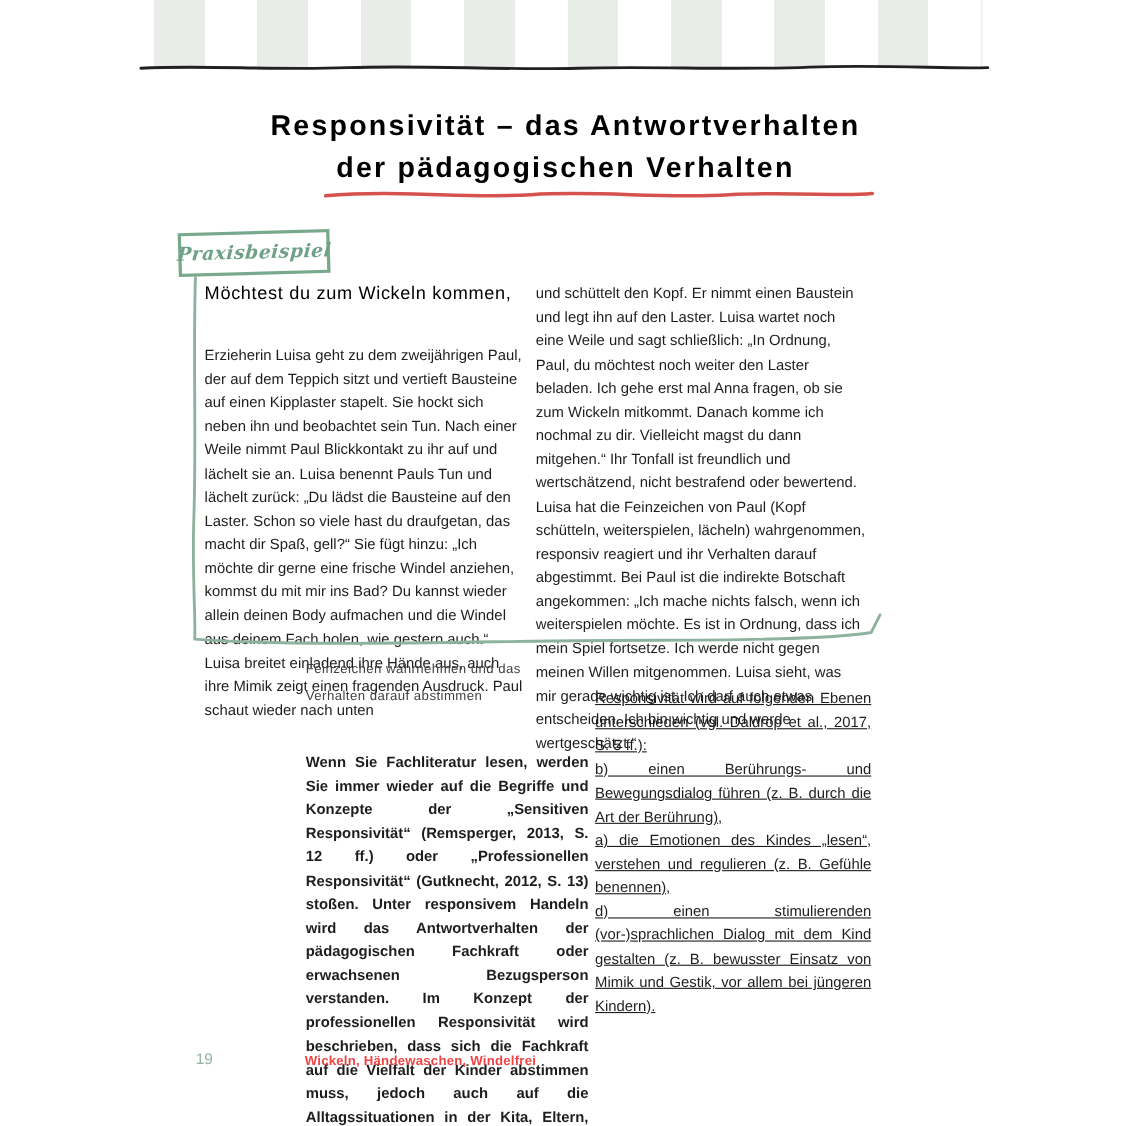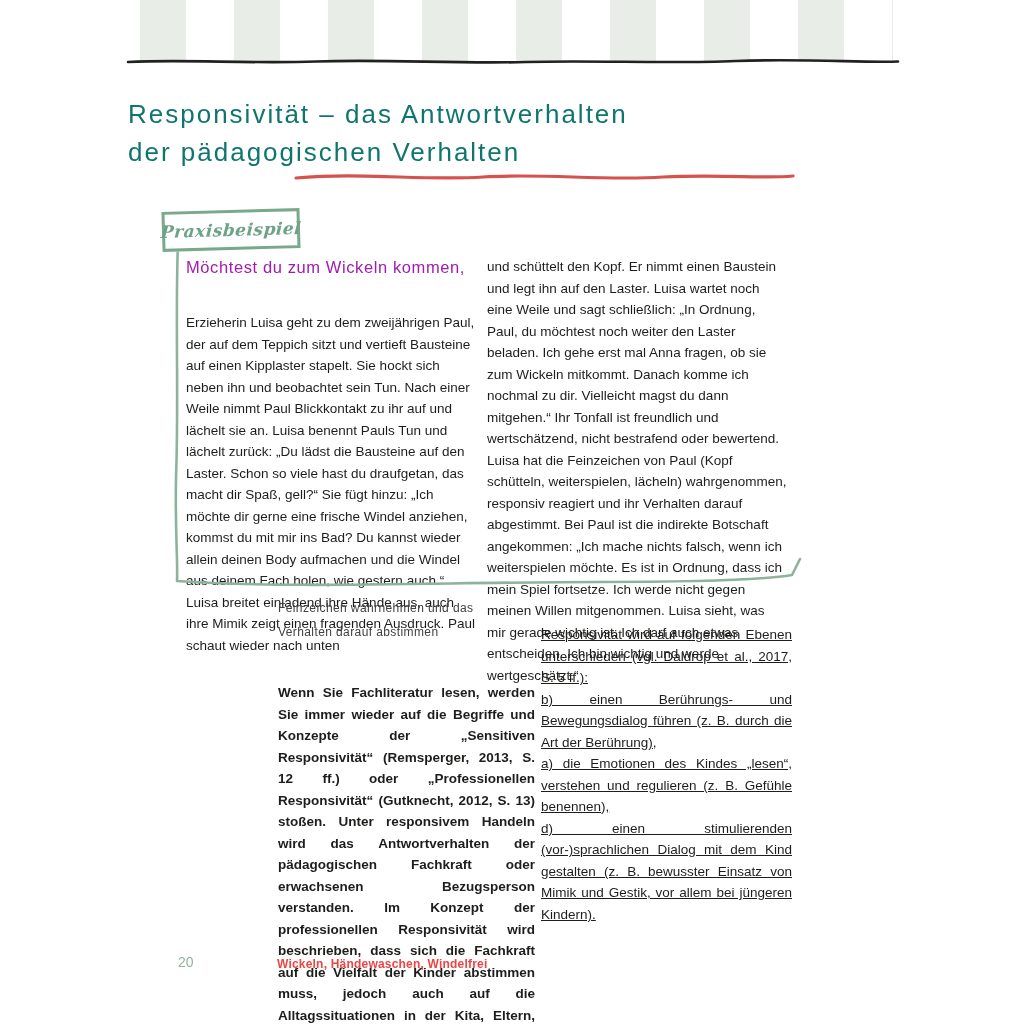--- a/index.html
+++ b/index.html
@@ -7,38 +7,38 @@
     position:relative;width:1024px;height:1024px;background:#ffffff;overflow:hidden;
     font-family:"Liberation Sans",sans-serif;color:#1d1d1b;
   }
   
   .stripes{
     position:absolute;left:140px;top:0;width:753px;height:61px;
     background:repeating-linear-gradient(90deg,#e8ede7 0px,#e8ede7 46px,#ffffff 46px,#ffffff 94px);
   }
   .toprule{position:absolute;left:126px;top:54px;width:774px;height:14px;}
   .title{
-    position:absolute;left:128px;top:95px;width:772px;text-align:left;
-    color:#0f766e;font-size:26px;letter-spacing:2px;line-height:38px;font-weight:400;
+    position:absolute;left:128px;top:95px;width:772px;text-align:center;
+    color:#000000;font-size:26px;letter-spacing:2px;line-height:38px;font-weight:700;
   }
   .title-underline{position:absolute;left:293px;top:168px;width:504px;height:18px;}
   
   .badge{
     position:absolute;left:162px;top:210px;width:132px;height:34px;
     border:3px solid #79a98c;background:#ffffff;transform:rotate(-1.6deg);
     display:flex;align-items:center;justify-content:center;z-index:3;
   }
   .badge span{
     font-family:"DejaVu Serif",serif;font-style:italic;font-weight:bold;
     font-size:17px;color:#6ea287;transform:skewX(-6deg);letter-spacing:0.5px;
   }
   .boxborder{position:absolute;left:168px;top:238px;width:650px;height:360px;z-index:1;}
   .ex-heading{
     position:absolute;left:186px;top:254px;width:300px;
-    color:#a21caf;font-size:16.5px;line-height:26px;letter-spacing:0.6px;font-weight:400;
+    color:#000000;font-size:16.5px;line-height:26px;letter-spacing:0.6px;font-weight:400;
   }
   .bodytext{font-size:13.5px;line-height:21.5px;color:#1d1d1b;}
   .ex-left{position:absolute;left:186px;top:312px;width:289px;text-align:left;}
   .ex-right{position:absolute;left:487px;top:256px;width:300px;text-align:left;}
   
   .sec-heading{
     position:absolute;left:278px;top:596px;width:280px;
     color:#404040;font-size:12px;line-height:24px;letter-spacing:0.4px;
   }
   .sec-left{position:absolute;left:278px;top:682px;width:257px;text-align:justify;font-weight:bold;}
@@ -90,16 +90,16 @@
   <div class="bodytext sec-left">Wenn Sie Fachliteratur lesen, werden Sie immer wieder auf die Begriffe und Konzepte der „Sensitiven Responsivität“ (Remsperger, 2013, S. 12 ff.) oder „Professionellen Responsivität“ (Gutknecht, 2012, S. 13) stoßen. Unter responsivem Handeln wird das Antwortverhalten der pädagogischen Fachkraft oder erwachsenen Bezugsperson verstanden. Im Konzept der professionellen Responsivität wird beschrieben, dass sich die Fachkraft auf die Vielfalt der Kinder abstimmen muss, jedoch auch auf die Alltagssituationen in der Kita, Eltern, Familien und Kolleg:innen.</div>
 
   <div class="bodytext sec-right">
     <p>Responsivität wird auf folgenden Ebenen unterschieden (vgl. Daldrop et al., 2017, S. 5 ff.):</p>
     <p>b) einen Berührungs- und Bewegungsdialog führen (z. B. durch die Art der Berührung),</p>
     <p>a) die Emotionen des Kindes „lesen“, verstehen und regulieren (z. B. Gefühle benennen),</p>
     <p>d) einen stimulierenden (vor-)sprachlichen Dialog mit dem Kind gestalten (z. B. bewusster Einsatz von Mimik und Gestik, vor allem bei jüngeren Kindern).</p>
 
   </div>
 
-  <div class="pagenum">20</div>
+  <div class="pagenum">19</div>
   <div class="runfoot">Wickeln, Händewaschen, Windelfrei</div>
 
 </div>
 
 </body></html>

